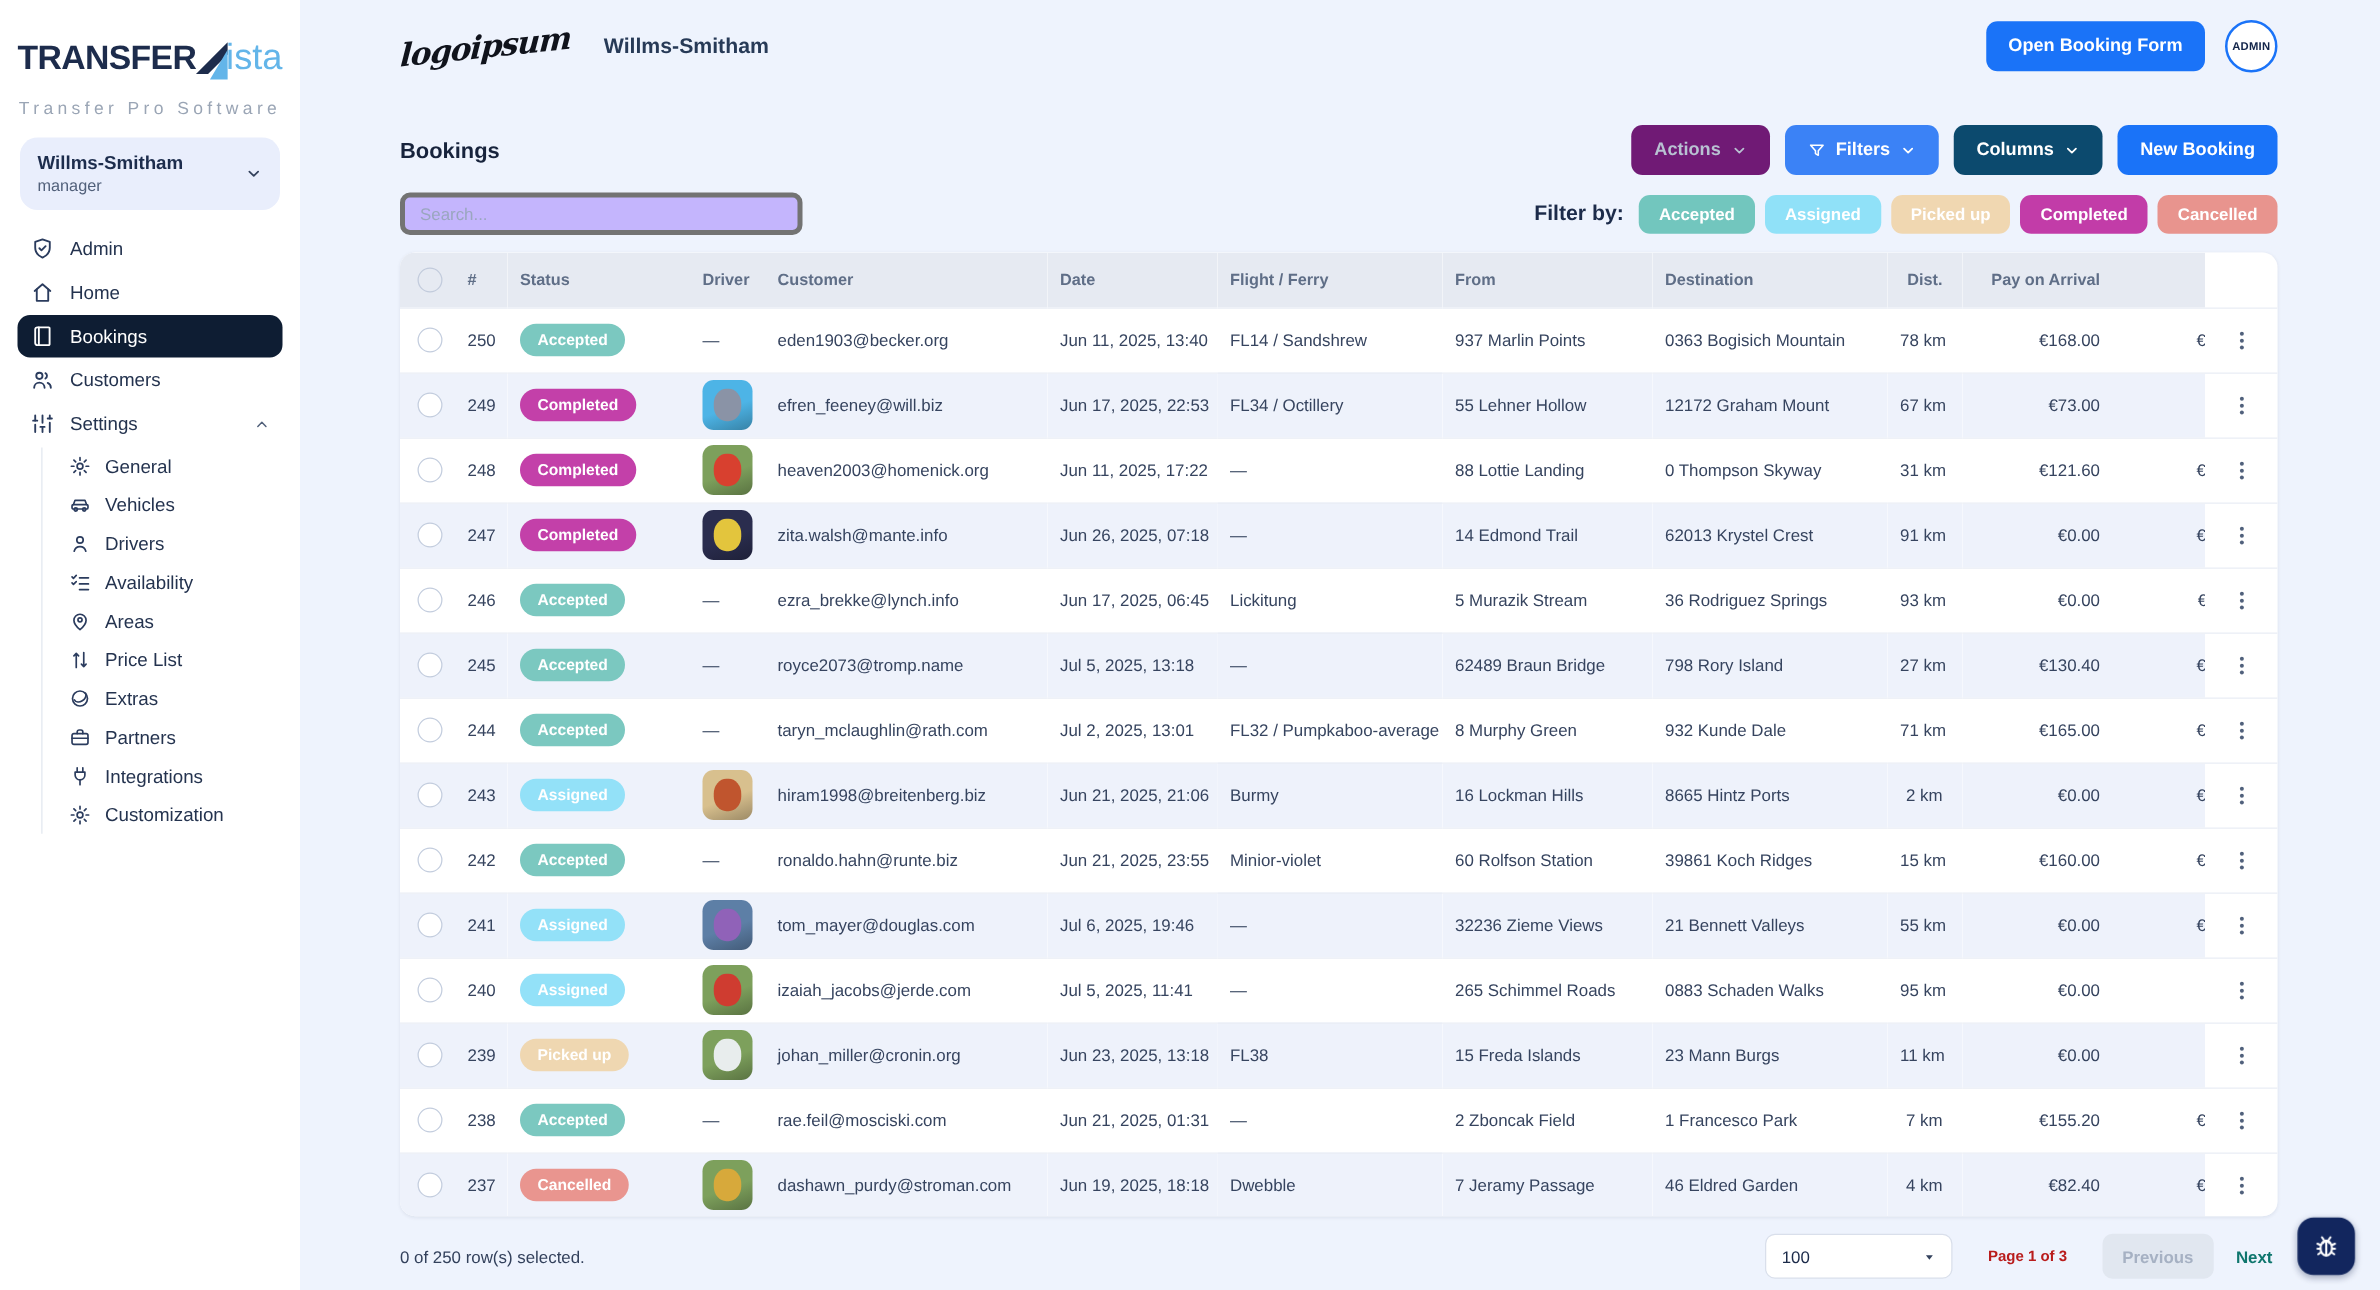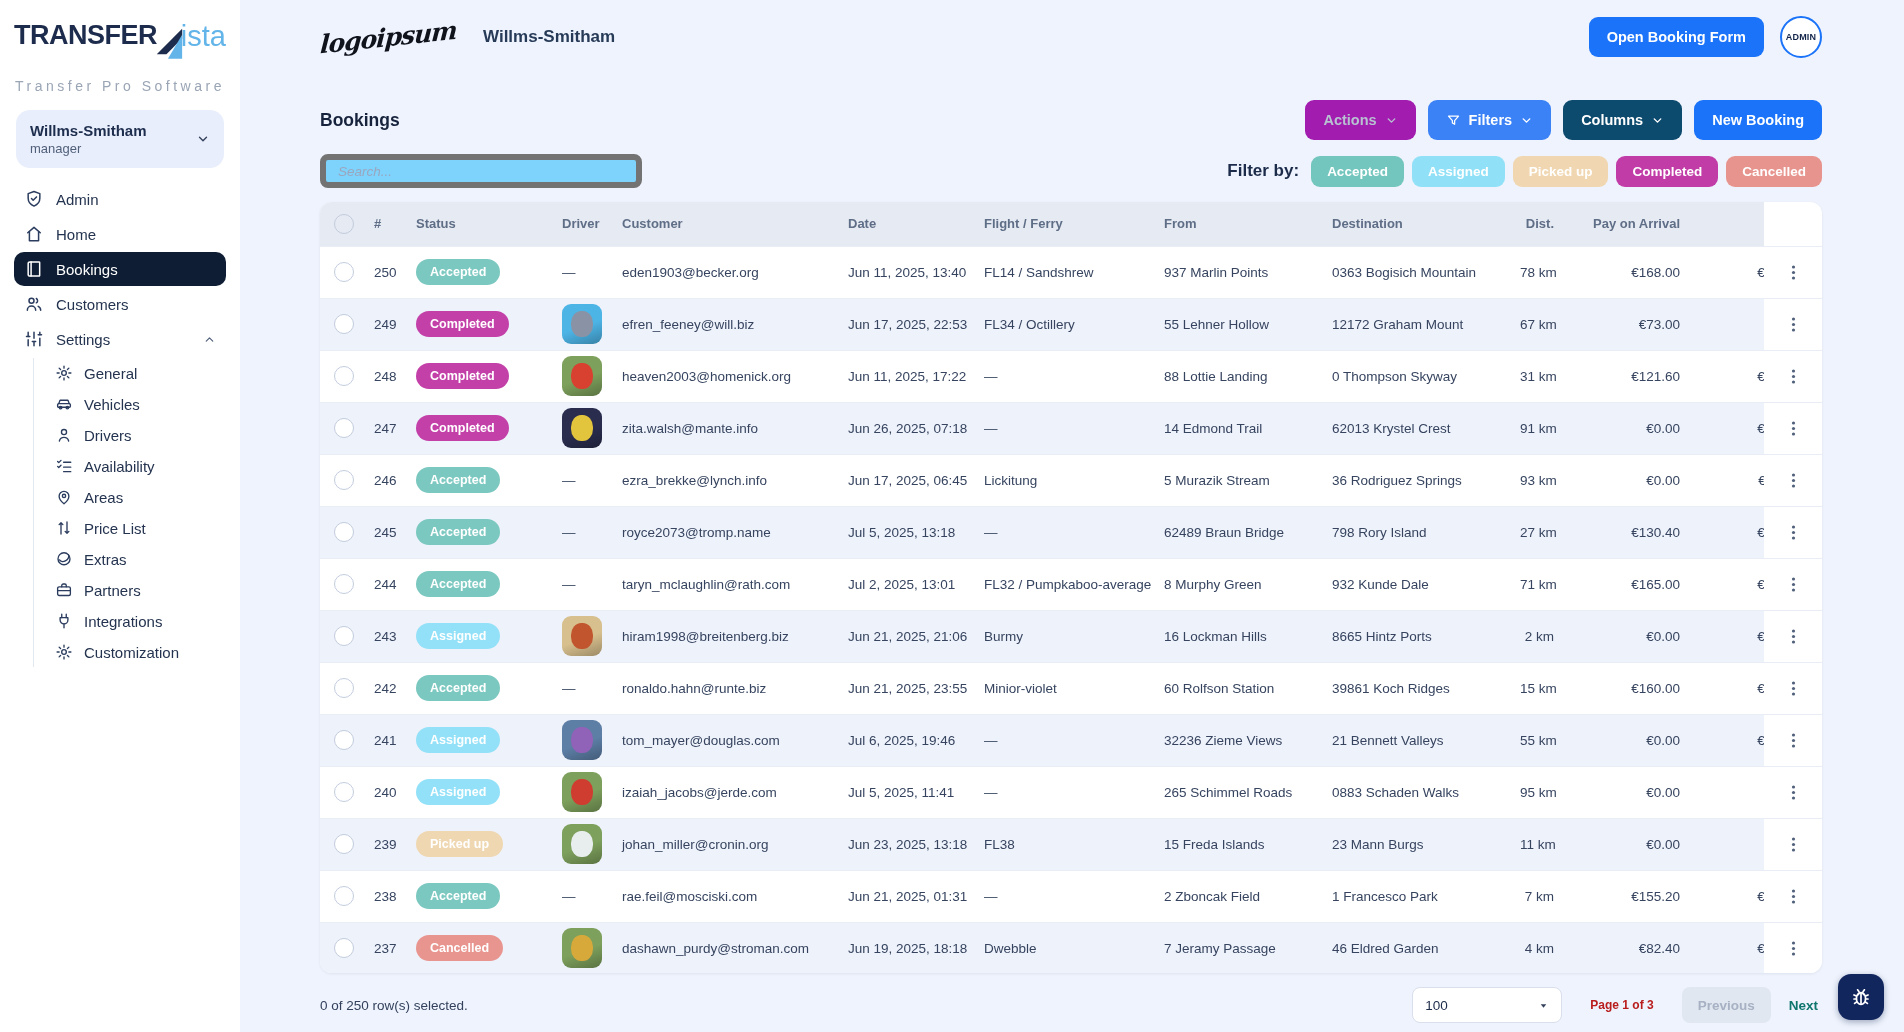--- a/index.html
+++ b/index.html
@@ -7,21 +7,21 @@
   body {
     font-family: "Liberation Sans", sans-serif;
     background:#eef3fd;
     color:#24334f;
   }
   
   .sidebar{
     position:fixed; left:0; top:0; bottom:0; width:240px;
     background:#ffffff; padding:20px 14px 16px 14px; z-index:5;
   }
-  .logo-row{ display:flex; align-items:flex-start; justify-content:center; position:relative; height:52px; }
+  .logo-row{ display:flex; align-items:center; justify-content:center; position:relative; height:52px; }
   .logo-primary{ font-size:27px; font-weight:900; color:#1d2c4c; letter-spacing:-.5px; }
   .logo-sail{ margin:0 -2px 0 -1px; position:relative; top:2px; }
   .logo-accent{ font-size:29px; font-weight:400; color:#63b5e9; letter-spacing:0; }
   .logo-tagline{ text-align:center; font-size:14px; letter-spacing:3.5px; color:#9aa5b5; margin-top:6px; }
   .ws-card{
     margin:16px 2px 14px 2px; background:#e9eefc; border-radius:14px;
     padding:12px 14px; display:flex; align-items:center; cursor:pointer;
   }
   .ws-text{ flex:1; }
   .ws-name{ font-size:15px; font-weight:700; color:#1d2d4d; }
@@ -55,30 +55,29 @@
   }
   .btn-primary{ background:#1a73f8; color:#ffffff; }
   .avatar{
     width:42px; height:42px; border-radius:50%; background:#ffffff;
     border:2.5px solid #1a73f8; color:#13254a; font-size:9px; font-weight:800;
     display:flex; align-items:center; justify-content:center; letter-spacing:.2px; cursor:pointer;
   }
   .page-head{ display:flex; align-items:center; margin-top:40px; }
   .page-title{ font-size:17.5px; font-weight:800; color:#17233c; }
   .page-actions{ margin-left:auto; display:flex; align-items:center; gap:12px; }
-  .btn-disabled{ background:#a21caf; color:#b8c1d2; cursor:default; }
+  .btn-disabled{ background:#701a75; color:#b8c1d2; cursor:default; }
   .btn-purple{ background:#3b82f6; color:#fff; }
   .btn-dark{ background:#0c4a6e; color:#fff; }
   .chev{ display:inline-flex; }
   .toolbar{ display:flex; align-items:center; margin-top:14px; }
   .search{
-    width:322px; height:34px; border:6px solid #737373; border-radius:8px;
-    background:#7dd3fc; padding:0 12px; font-size:13.5px; color:#33415c; outline:none;
+    width:322px; height:34px; border:4px solid #737373; border-radius:8px;
+    background:#c4b5fd; padding:0 12px; font-size:13.5px; color:#33415c; outline:none;
     font-family:"Liberation Sans",sans-serif;
-    font-style:italic;
   }
   .search::placeholder{ color:#9aa6bf; }
   .filter-group{ margin-left:auto; display:flex; align-items:center; gap:8px; }
   .filter-by{ font-size:17px; font-weight:700; color:#1c2b4a; margin-right:4px; }
   .badge{
     height:31px; border-radius:9px; padding:0 16px; display:inline-flex; align-items:center;
     color:#ffffff; font-size:13.5px; font-weight:700; cursor:pointer; border:none;
     font-family:"Liberation Sans",sans-serif;
   }
   

